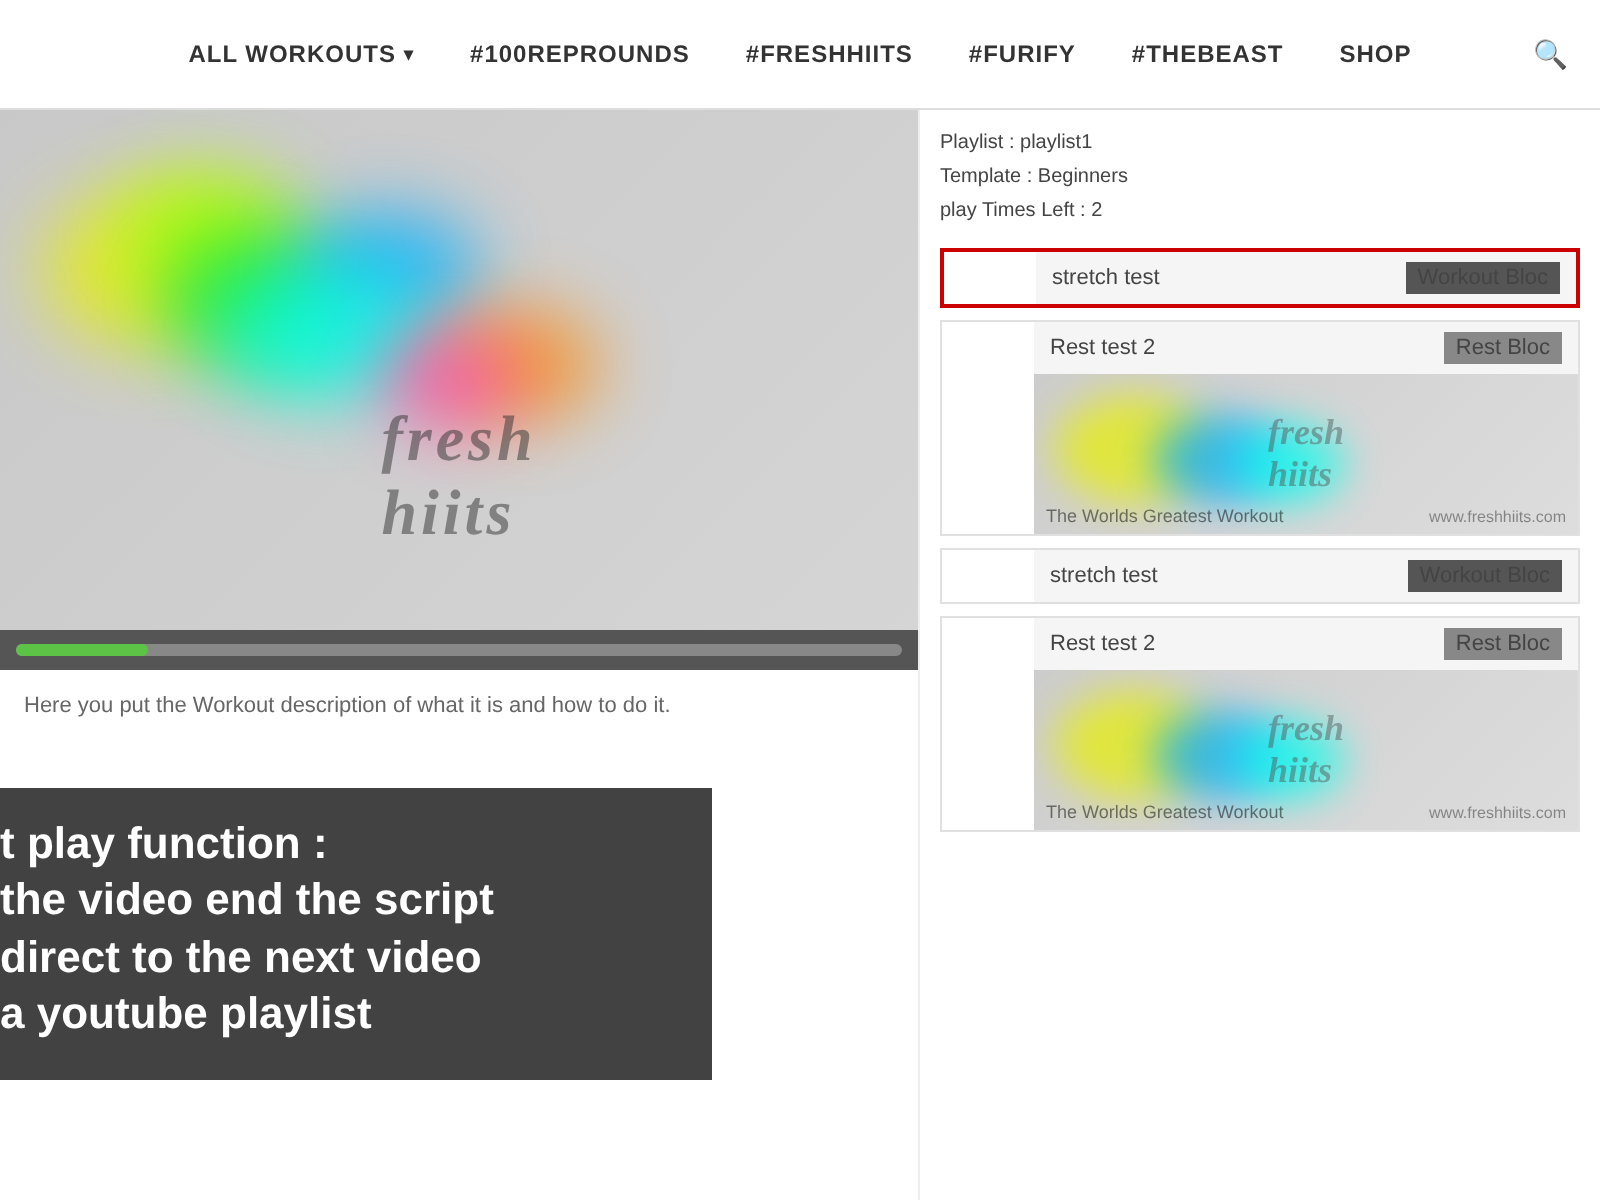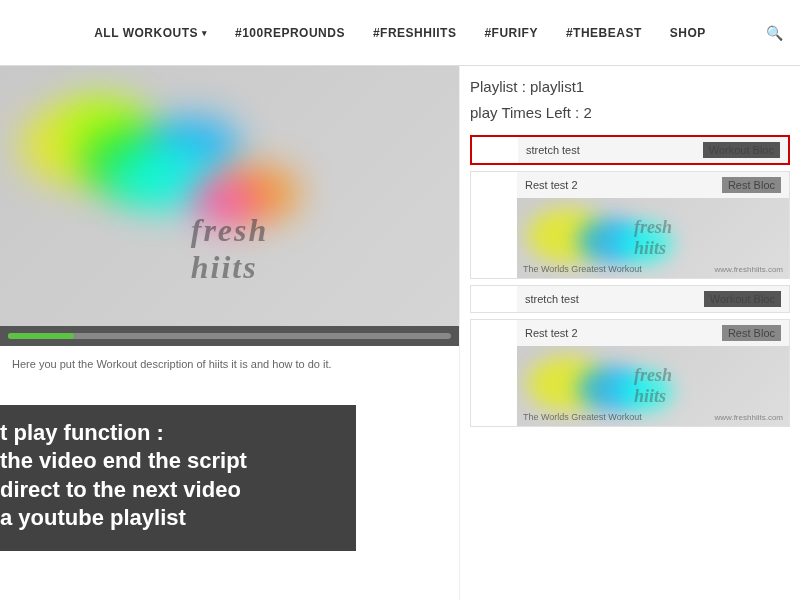--- a/index.html
+++ b/index.html
@@ -4,21 +4,21 @@
   <style>
     * { margin: 0; padding: 0; box-sizing: border-box; }
     body { font-family: Arial, sans-serif; background: #fff; width: 800px; height: 600px; overflow: hidden; }
 
     
     nav {
       display: flex;
       align-items: center;
       justify-content: center;
       border-bottom: 1px solid #ddd;
-      height: 66px;
+      height: 55px;
       background: #fff;
       gap: 28px;
       position: relative;
     }
     .nav-item {
       font-size: 12px;
       font-weight: 700;
       letter-spacing: 0.5px;
       color: #333;
       cursor: pointer;
@@ -154,21 +154,21 @@
     }
     .info-text {
       font-size: 11px;
       color: #555;
       line-height: 1.5;
       margin-bottom: 10px;
       border-bottom: 1px solid #eee;
       padding-bottom: 8px;
     }
     .playlist-meta {
-      font-size: 15px;
+      font-size: 10px;
       color: #444;
       line-height: 1.7;
       margin-bottom: 10px;
     }
 
     
     .playlist-item {
       margin-bottom: 6px;
       border: 1px solid #e0e0e0;
       padding-left: 46px;
@@ -278,39 +278,40 @@
         <div class="video-logo-text">fresh<br>hiits</div>
       </div>
       <div class="video-controls">
         <div class="progress-bar-bg">
           <div class="progress-bar-fill"></div>
         </div>
       </div>
     </div>
 
     <div class="desc-area">
-      <div class="desc-text">Here you put the Workout description of hiits it is and how to do it.</div>
+      <div class="desc-text">Here you put the Workout description of what it is and how to do it.</div>
     </div>
 
     <div class="tooltip-overlay">
       <div class="tooltip-main">
         t play function :<br>
         the video end the script<br>
         direct to the next video<br>
         a youtube playlist
       </div>
     </div>
 
   </div>
 
   <div class="right-panel">
 
 
     <div class="playlist-meta">
       <div>Playlist : playlist1</div>
+      <div>Template : Beginners</div>
       <div>play Times Left : 2</div>
     </div>
 
     <div class="playlist-item current-item">
       <div class="playlist-item-label">
         <span>stretch test</span>
         <span class="item-badge badge-workout">Workout Bloc</span>
       </div>
     </div>
 

